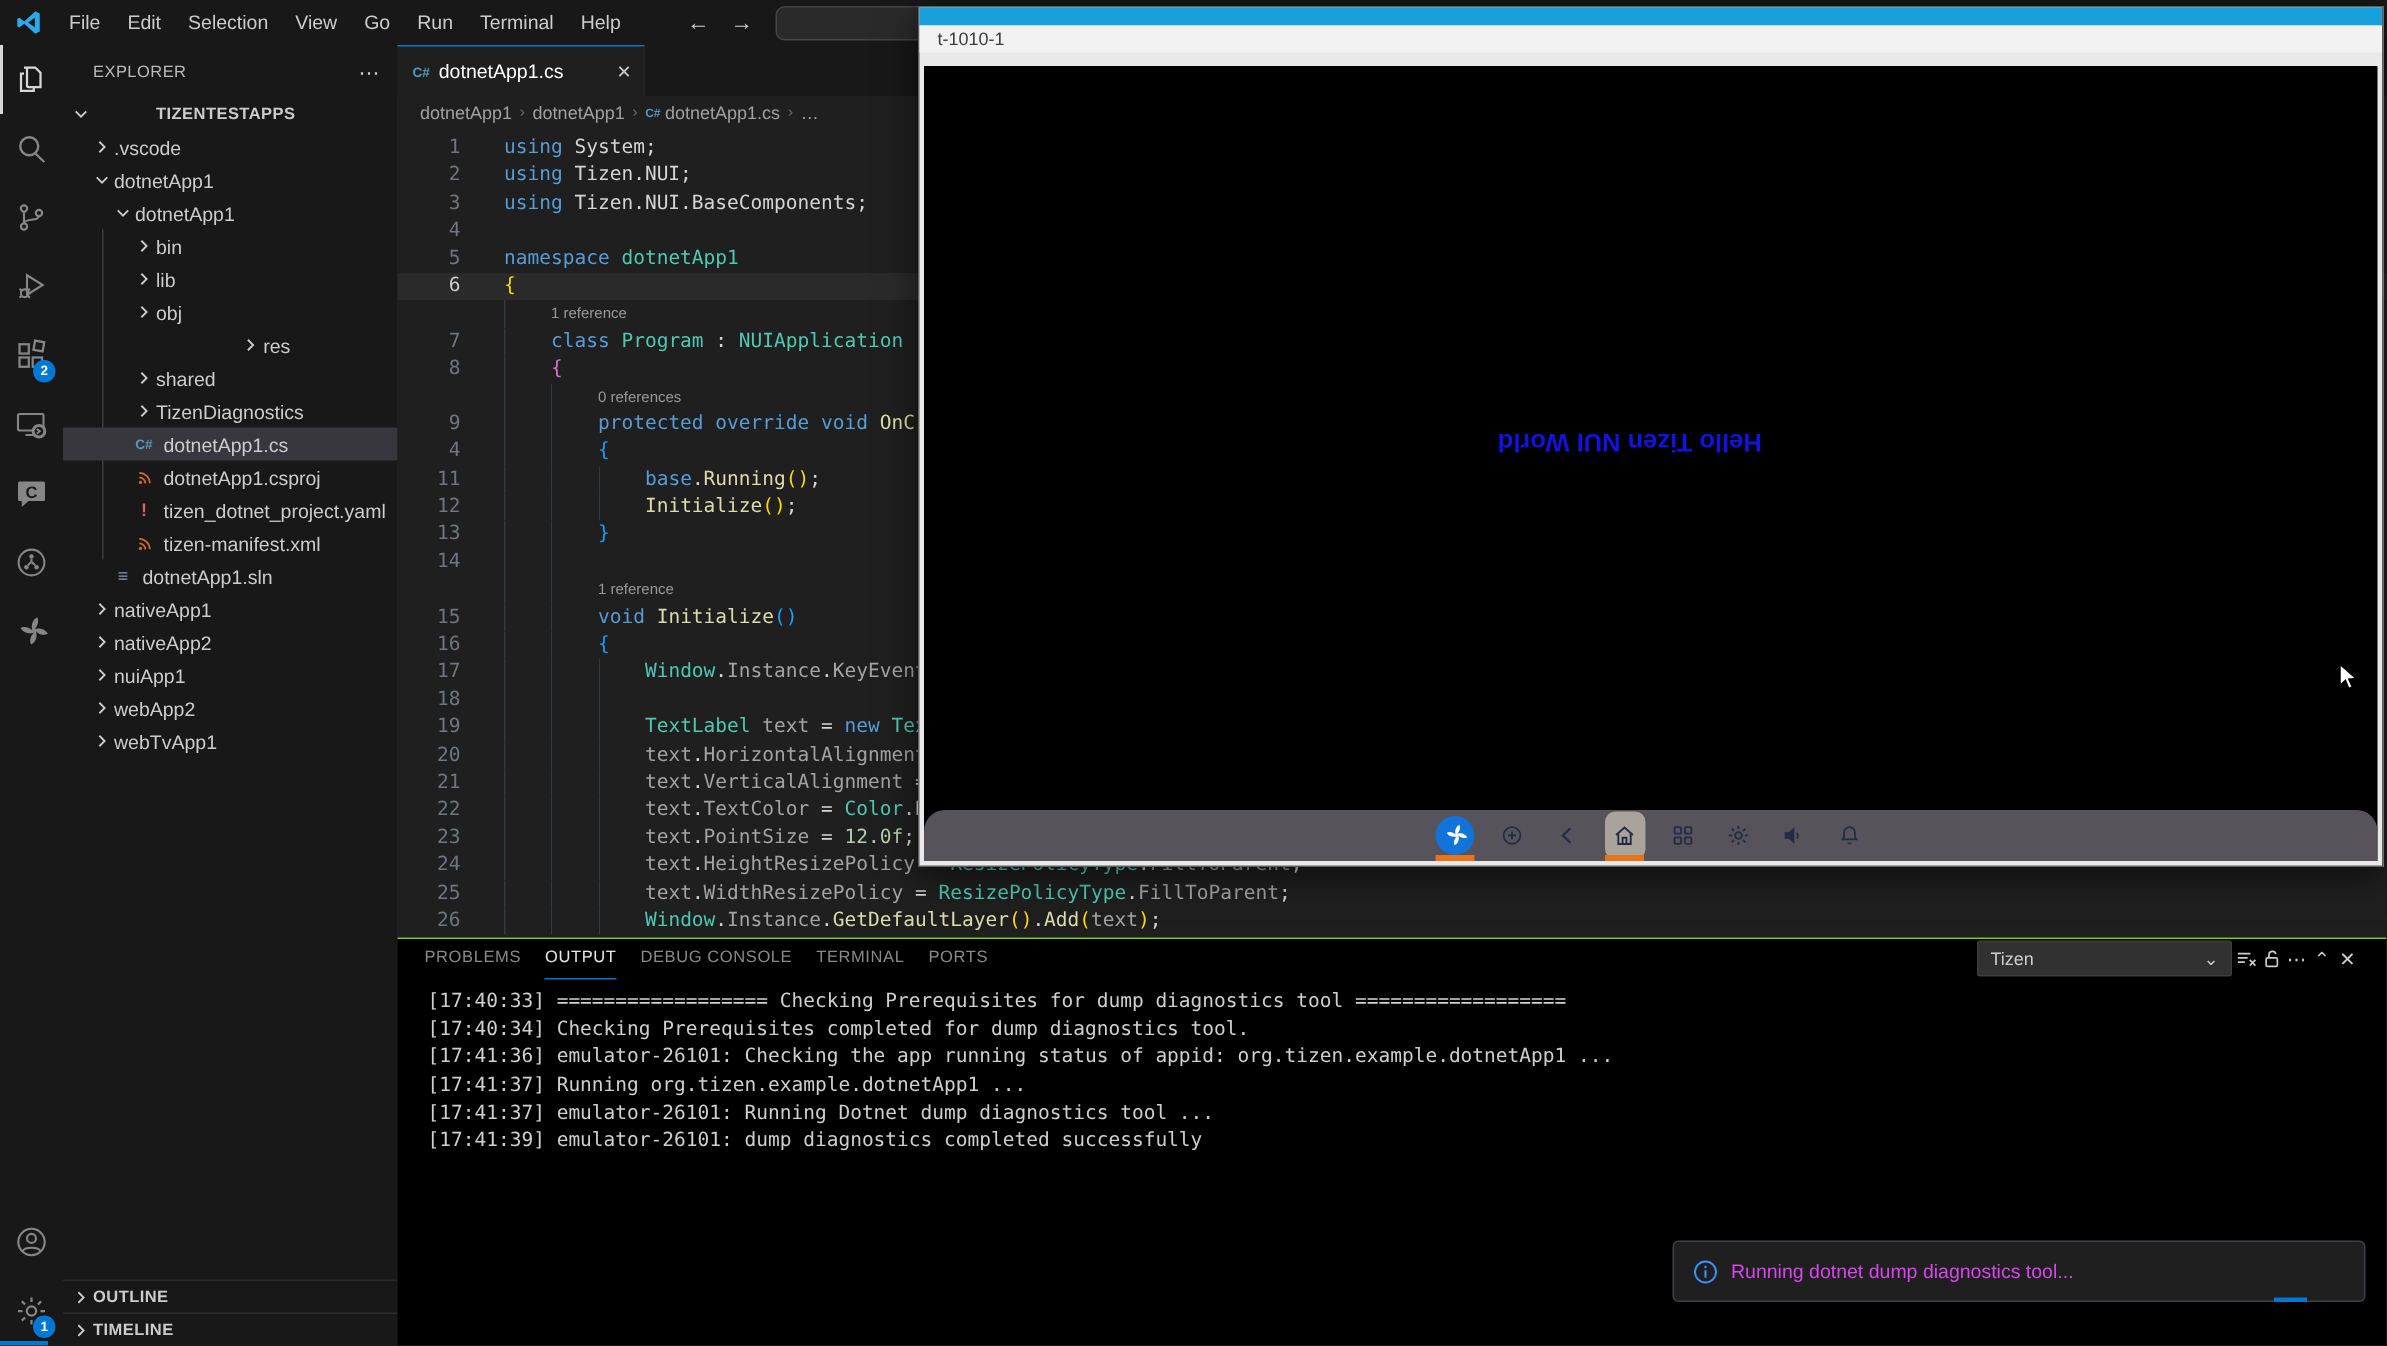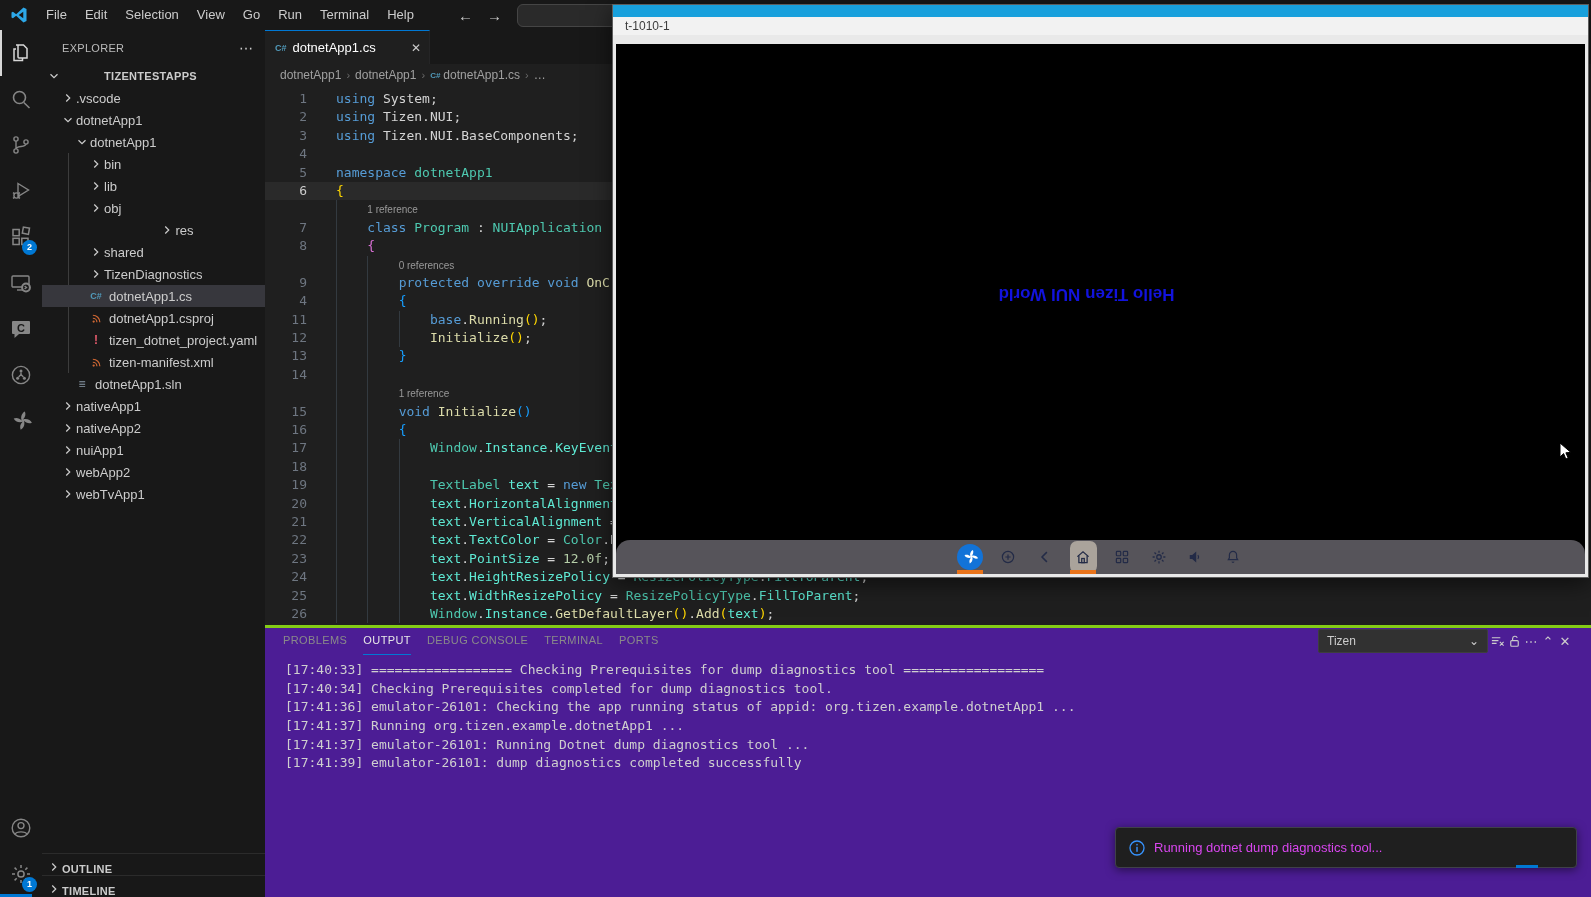--- a/index.html
+++ b/index.html
@@ -44,21 +44,21 @@
   .twisty{width:16px;height:16px;flex:none;display:flex;align-items:center;justify-content:center;color:#cccccc;}
   .twisty svg{width:14px;height:14px;}
   .twisty.open svg{transform:rotate(90deg);}
   .fi{width:16px;flex:none;text-align:center;margin-right:5px;font-weight:bold;font-size:9px;}
   .fi.cs{color:#519aba;font-size:9px;}
   .fi.sln{color:#8a99a8;font-size:12px;}
   .fi.yaml{color:#e25a6b;font-size:12px;}
   .fi svg{width:13px;height:13px;display:inline-block;vertical-align:middle;}
   #tree-guide{position:absolute;left:26px;width:0;border-left:1px solid #3c3c3c;}
   #side-spacer{flex:1;}
-  .side-section{height:21px;border-top:1px solid #2b2b2b;display:flex;align-items:flex-end;
+  .side-section{height:21px;border-top:1px solid #2b2b2b;display:flex;align-items:center;
                 font-size:11px;font-weight:bold;color:#cccccc;padding-left:4px;letter-spacing:.3px;cursor:pointer;}
   .side-section .twisty{width:16px;}
 
   
   #editor-area{position:absolute;left:265px;top:30px;right:0;height:595px;background:#1f1f1f;}
   #tabbar{height:34px;background:#181818;display:flex;}
   #tab-active{width:146px;background:#1f1f1f;border-top:1px solid #0078d4;border-right:1px solid #252526;
               display:flex;align-items:center;padding:0 8px 0 10px;gap:6px;font-size:13px;color:#ffffff;cursor:pointer;}
   #tab-icon{color:#519aba;font-size:9px;font-weight:bold;}
   #tab-close{margin-left:auto;color:#cccccc;font-size:12px;}
@@ -70,24 +70,24 @@
   .row{height:18.4px;line-height:18.4px;display:flex;white-space:pre;}
   .row.cur{background:rgba(255,255,255,.05);}
   .num{width:42px;padding-right:29px;text-align:right;color:#6e7681;flex:none;}
   .row.cur .num{color:#cccccc;}
   .code-text{white-space:pre;}
   .g{display:inline-block;width:31.32px;box-shadow:inset 1px 0 0 #333a40;height:18.4px;vertical-align:top;}
   .lens{height:18.4px;line-height:19px;font-family:"Liberation Sans",sans-serif;font-size:10px;
         color:#999999;padding-left:71px;display:flex;cursor:pointer;}
   .lens .g{height:18.4px;}
   .kw{color:#569cd6}.pl{color:#d4d4d4}.ty{color:#4ec9b0}.fn{color:#dcdcaa}
-  .va{color:#5eead4}.nu{color:#b5cea8}.b1{color:#ffd700}.b2{color:#da70d6}.b3{color:#179fff}
+  .va{color:#a3a3a3}.nu{color:#b5cea8}.b1{color:#ffd700}.b2{color:#da70d6}.b3{color:#179fff}
 
   
-  #panel{position:absolute;left:265px;top:625px;right:0;bottom:0;background:#4c1d95;border-top:3px solid #84cc16;}
+  #panel{position:absolute;left:265px;top:625px;right:0;bottom:0;background:#000000;border-top:1px solid #84cc16;}
   #panel-header{height:26px;display:flex;align-items:center;padding-left:18px;position:relative;}
   .ptab{font-size:11px;letter-spacing:.4px;color:#8a8a8a;margin-right:16px;height:26px;
         line-height:24px;cursor:pointer;}
   .ptab.active{color:#e7e7e7;border-bottom:1px solid #0078d4;}
   #panel-controls{position:absolute;right:18px;top:1px;display:flex;align-items:center;gap:1px;color:#cccccc;}
   #output-select{width:152px;height:22px;background:#313131;border:1px solid #3e3e3e;border-radius:2px;
                  color:#cccccc;font-size:12px;display:flex;align-items:center;justify-content:space-between;
                  padding:0 8px;cursor:pointer;}
   .pc-icon{width:16px;height:16px;display:flex;align-items:center;justify-content:center;cursor:pointer;font-size:13px;}
   .pc-icon svg{width:15px;height:15px;}

